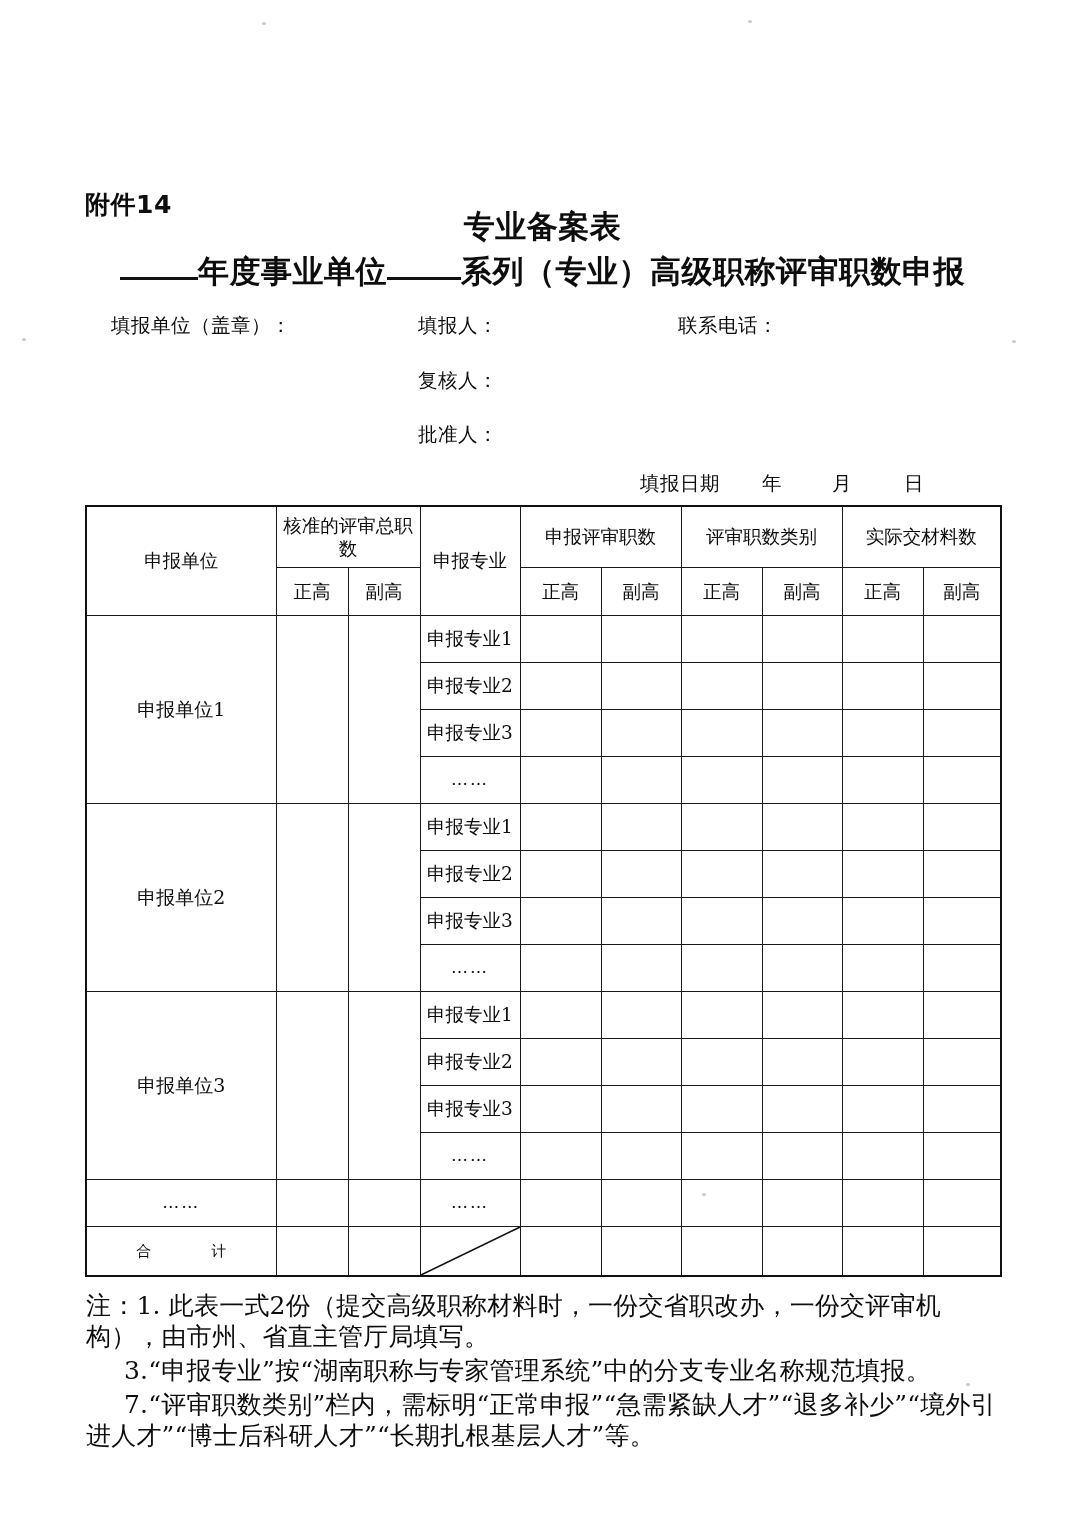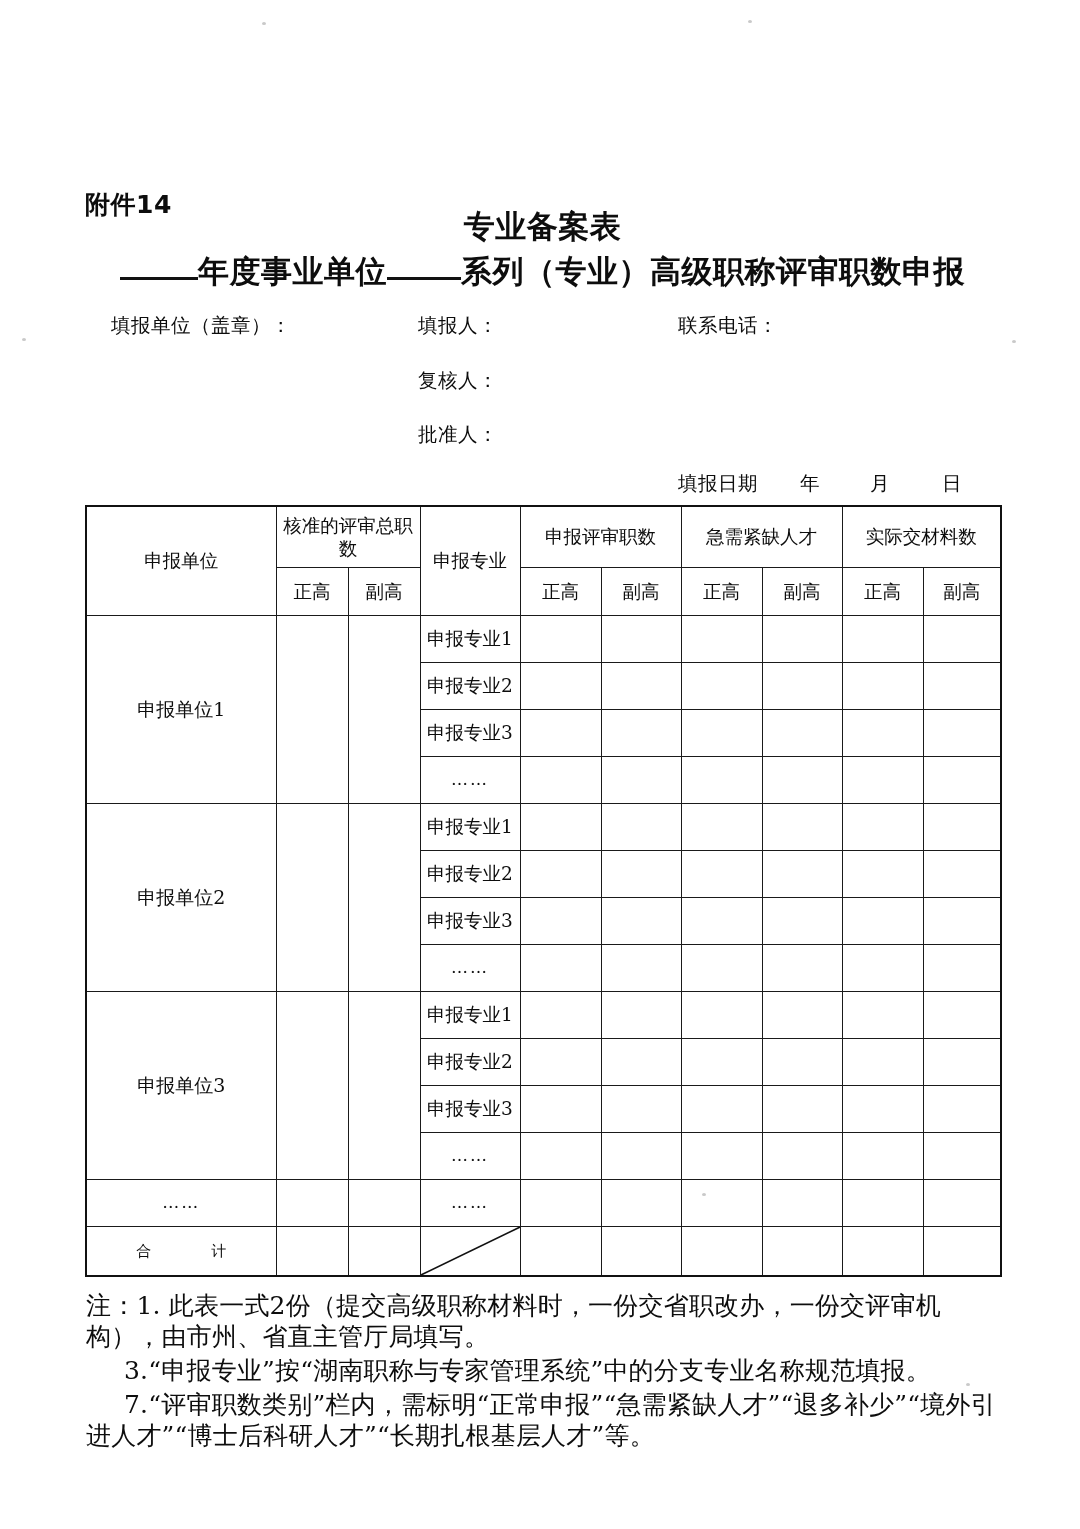--- a/index.html
+++ b/index.html
@@ -66,21 +66,21 @@
     font-size: 19.5px;
     font-family: "DejaVu Serif", "Liberation Serif", serif;
     letter-spacing: 0.5px;
     white-space: nowrap;
   }
   .m-unit   { left: 88px;  top: 312px; margin-left: 23px; }
   .m-filler { left: 418px; top: 312px; }
   .m-phone  { left: 678px; top: 312px; }
   .m-review { left: 418px; top: 367px; }
   .m-approve{ left: 418px; top: 421px; }
-  .m-date   { left: 678px; top: 470px; letter-spacing: 0.5px; }
+  .m-date   { left: 640px; top: 470px; letter-spacing: 0.5px; }
   .m-date .gap-a { display:inline-block; width: 42px; }
   .m-date .gap-b { display:inline-block; width: 50px; }
   .m-date .gap-c { display:inline-block; width: 52px; }
 
   
   .tbl-wrap {
     position: absolute;
     left: 85px;
     top: 505px;
     width: 915px;
@@ -181,21 +181,21 @@
         <col style="width:80px">
         <col style="width:81px">
         <col style="width:78px">
       </colgroup>
       <thead>
         <tr>
           <th class="hd-tall" rowspan="2">申报单位</th>
           <th class="hd-tall" colspan="2">核准的评审总职数</th>
           <th class="hd-tall" rowspan="2">申报专业</th>
           <th class="hd-tall" colspan="2">申报评审职数</th>
-          <th class="hd-tall" colspan="2">急需紧缺人才</th>
+          <th class="hd-tall" colspan="2">评审职数类别</th>
           <th class="hd-tall" colspan="2">实际交材料数</th>
         </tr>
         <tr>
           <th class="hd-sub">正高</th>
           <th class="hd-sub">副高</th>
           <th class="hd-sub">正高</th>
           <th class="hd-sub">副高</th>
           <th class="hd-sub">正高</th>
           <th class="hd-sub">副高</th>
           <th class="hd-sub">正高</th>

